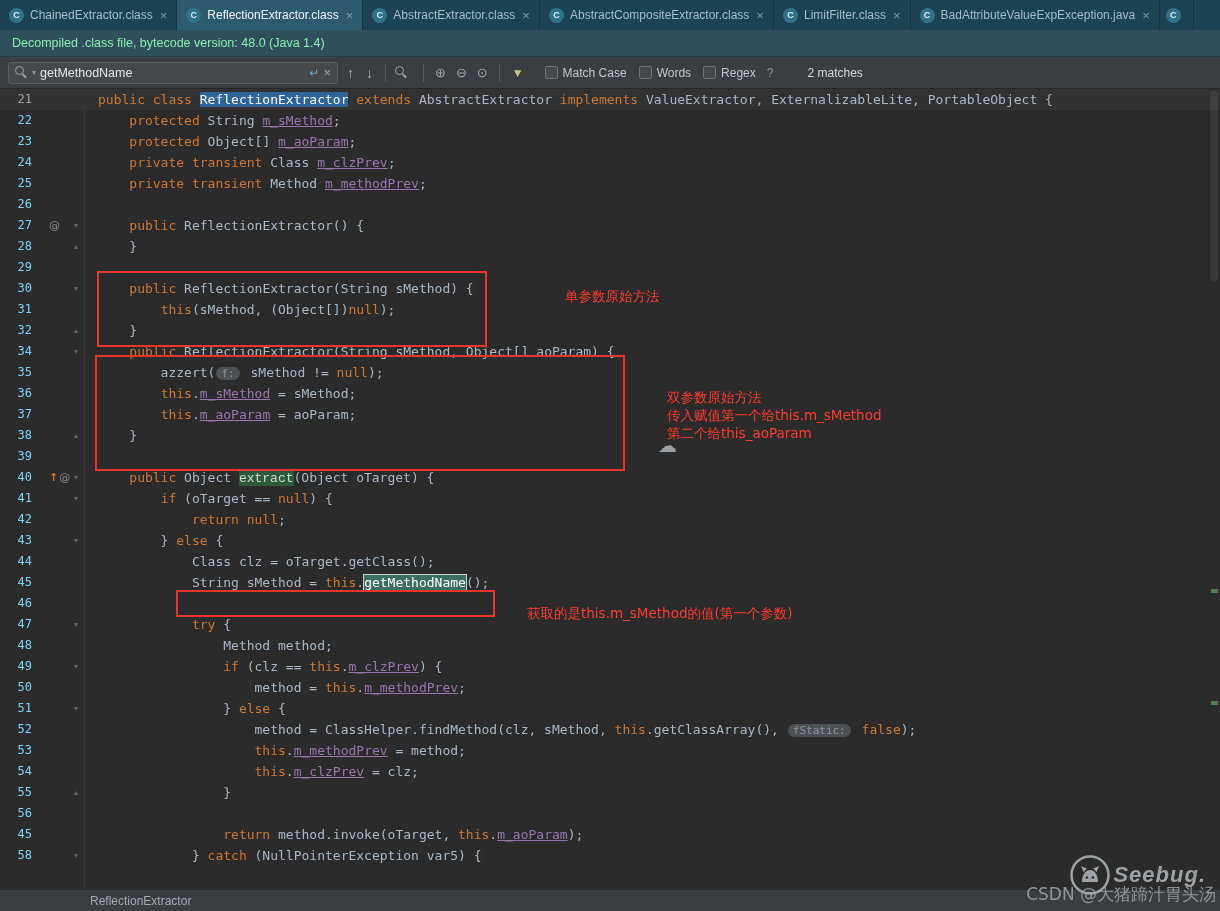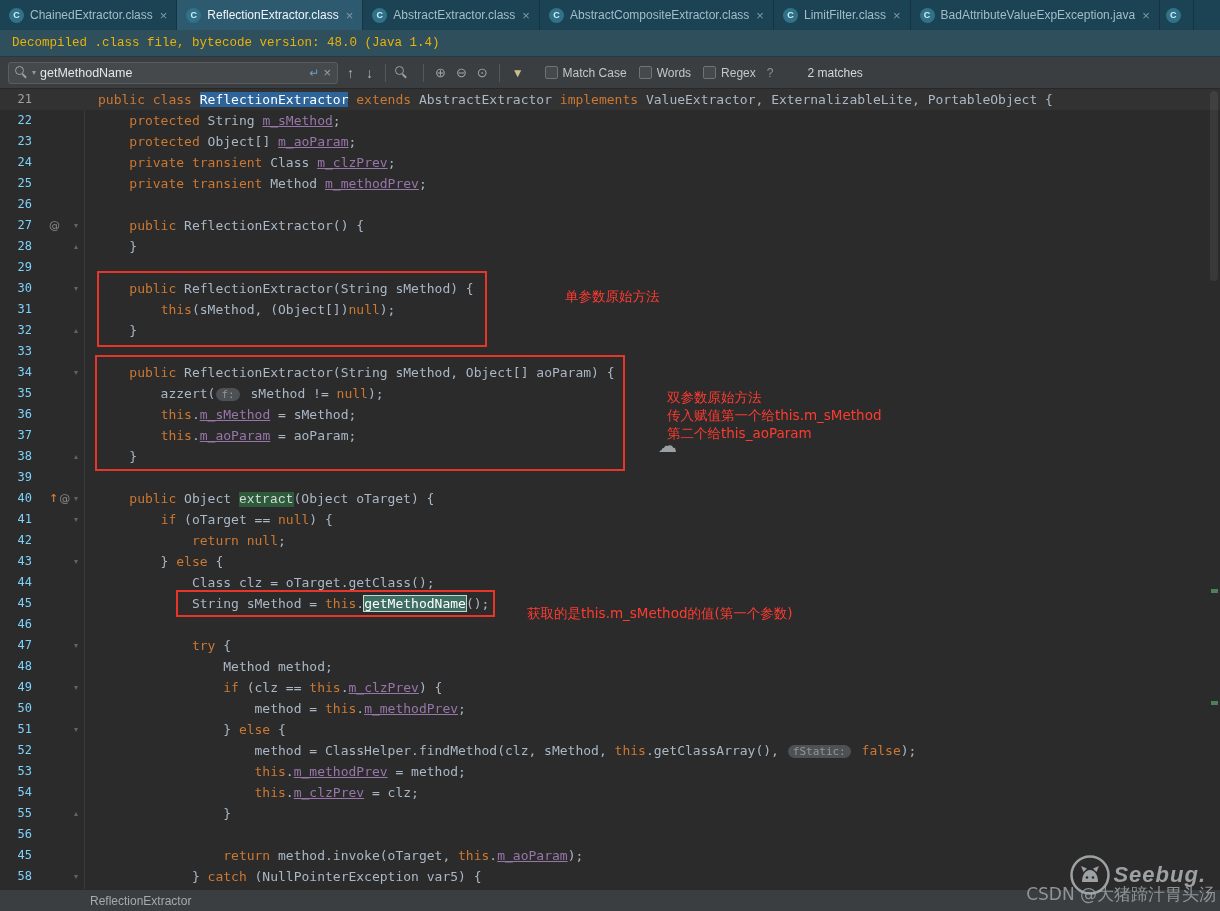--- a/index.html
+++ b/index.html
@@ -7,21 +7,21 @@
 
   
   .tab-bar{position:absolute;top:0;left:0;right:0;height:30px;background:#1c4354;display:flex;align-items:stretch;overflow:hidden;}
   .tab{display:flex;align-items:center;padding:0 9px;border-right:1px solid #153340;color:#a3bdca;font-size:12px;flex:none;}
   .tab.active{background:#2e5a70;color:#eef5f8;}
   .tab.partial{padding:0 6px;}
   .tab-icon{width:15px;height:15px;border-radius:50%;background:#2f7289;color:#d7ecf3;font-size:9px;font-weight:bold;display:flex;align-items:center;justify-content:center;margin-right:6px;flex:none;}
   .tab-close{margin-left:7px;color:#7f9aa7;font-size:13px;line-height:1;}
 
   
-  .banner{position:absolute;top:30px;left:0;right:0;height:27px;background:#2f4f5c;color:#eab308;font-size:12.5px;display:flex;align-items:center;padding-left:12px;box-sizing:border-box;border-bottom:1px solid #243b45;font-family:Liberation Mono, monospace;}
+  .banner{position:absolute;top:30px;left:0;right:0;height:27px;background:#2f4f5c;color:#86efac;font-size:12.5px;display:flex;align-items:center;padding-left:12px;box-sizing:border-box;border-bottom:1px solid #243b45;}
 
   
   .find-bar{position:absolute;top:57px;left:0;right:0;height:32px;background:#3b3e40;display:flex;align-items:center;padding:0 8px;box-sizing:border-box;border-bottom:1px solid #282828;gap:6px;}
   .search-field{width:330px;height:22px;background:#45494b;border:1px solid #5a5e60;border-radius:3px;display:flex;align-items:center;padding:0 6px;box-sizing:border-box;gap:4px;flex:none;}
   .mag{width:13px;height:13px;position:relative;flex:none;}
   .mag::before{content:"";position:absolute;width:7px;height:7px;border:1.5px solid #98a2a8;border-radius:50%;left:0;top:0;}
   .mag::after{content:"";position:absolute;width:5px;height:1.5px;background:#98a2a8;transform:rotate(45deg);left:7px;top:9px;}
   .chev{color:#8d979d;font-size:8px;flex:none;}
   .query{flex:1;color:#e3e7ea;font-size:12.5px;white-space:nowrap;overflow:hidden;}
   .nl-icon{color:#6d9ec6;font-size:12px;flex:none;}
@@ -174,21 +174,20 @@
         <div class="code-line"><span class="lnum">23</span><span class="gicons"></span><span class="fold"></span><span class="codetext"><span class="tk-p">    </span><span class="tk-k">protected </span><span class="tk-p">Object[] </span><span class="tk-f">m_aoParam</span><span class="tk-p">;</span></span></div>
         <div class="code-line"><span class="lnum">24</span><span class="gicons"></span><span class="fold"></span><span class="codetext"><span class="tk-p">    </span><span class="tk-k">private transient </span><span class="tk-p">Class </span><span class="tk-f">m_clzPrev</span><span class="tk-p">;</span></span></div>
         <div class="code-line"><span class="lnum">25</span><span class="gicons"></span><span class="fold"></span><span class="codetext"><span class="tk-p">    </span><span class="tk-k">private transient </span><span class="tk-p">Method </span><span class="tk-f">m_methodPrev</span><span class="tk-p">;</span></span></div>
         <div class="code-line"><span class="lnum">26</span><span class="gicons"></span><span class="fold"></span><span class="codetext"></span></div>
         <div class="code-line"><span class="lnum">27</span><span class="gicons"><span class="gi gi-at-icon">@</span></span><span class="fold">▾</span><span class="codetext"><span class="tk-p">    </span><span class="tk-k">public </span><span class="tk-p">ReflectionExtractor() {</span></span></div>
         <div class="code-line"><span class="lnum">28</span><span class="gicons"></span><span class="fold">▴</span><span class="codetext"><span class="tk-p">    }</span></span></div>
         <div class="code-line"><span class="lnum">29</span><span class="gicons"></span><span class="fold"></span><span class="codetext"></span></div>
         <div class="code-line"><span class="lnum">30</span><span class="gicons"></span><span class="fold">▾</span><span class="codetext"><span class="tk-p">    </span><span class="tk-k">public </span><span class="tk-p">ReflectionExtractor(String sMethod) {</span></span></div>
         <div class="code-line"><span class="lnum">31</span><span class="gicons"></span><span class="fold"></span><span class="codetext"><span class="tk-p">        </span><span class="tk-k">this</span><span class="tk-p">(sMethod, (Object[])</span><span class="tk-k">null</span><span class="tk-p">);</span></span></div>
         <div class="code-line"><span class="lnum">32</span><span class="gicons"></span><span class="fold">▴</span><span class="codetext"><span class="tk-p">    }</span></span></div>
-        <div class="code-line"><span class="lnum">33</span><span class="gicons"></span><span class="fold"></span><span class="codetext"></span></div>
         <div class="code-line"><span class="lnum">34</span><span class="gicons"></span><span class="fold">▾</span><span class="codetext"><span class="tk-p">    </span><span class="tk-k">public </span><span class="tk-p">ReflectionExtractor(String sMethod, Object[] aoParam) {</span></span></div>
         <div class="code-line"><span class="lnum">35</span><span class="gicons"></span><span class="fold"></span><span class="codetext"><span class="tk-p">        azzert(</span><span class="tk-hint">f:</span><span class="tk-p"> sMethod != </span><span class="tk-k">null</span><span class="tk-p">);</span></span></div>
         <div class="code-line"><span class="lnum">36</span><span class="gicons"></span><span class="fold"></span><span class="codetext"><span class="tk-p">        </span><span class="tk-k">this</span><span class="tk-p">.</span><span class="tk-f">m_sMethod</span><span class="tk-p"> = sMethod;</span></span></div>
         <div class="code-line"><span class="lnum">37</span><span class="gicons"></span><span class="fold"></span><span class="codetext"><span class="tk-p">        </span><span class="tk-k">this</span><span class="tk-p">.</span><span class="tk-f">m_aoParam</span><span class="tk-p"> = aoParam;</span></span></div>
         <div class="code-line"><span class="lnum">38</span><span class="gicons"></span><span class="fold">▴</span><span class="codetext"><span class="tk-p">    }</span></span></div>
         <div class="code-line"><span class="lnum">39</span><span class="gicons"></span><span class="fold"></span><span class="codetext"></span></div>
         <div class="code-line"><span class="lnum">40</span><span class="gicons"><span class="gi gi-override-icon">↑</span><span class="gi gi-at-icon">@</span></span><span class="fold">▾</span><span class="codetext"><span class="tk-p">    </span><span class="tk-k">public </span><span class="tk-p">Object </span><span class="tk-g">extract</span><span class="tk-p">(Object oTarget) {</span></span></div>
         <div class="code-line"><span class="lnum">41</span><span class="gicons"></span><span class="fold">▾</span><span class="codetext"><span class="tk-p">        </span><span class="tk-k">if </span><span class="tk-p">(oTarget == </span><span class="tk-k">null</span><span class="tk-p">) {</span></span></div>
         <div class="code-line"><span class="lnum">42</span><span class="gicons"></span><span class="fold"></span><span class="codetext"><span class="tk-p">            </span><span class="tk-k">return null</span><span class="tk-p">;</span></span></div>
         <div class="code-line"><span class="lnum">43</span><span class="gicons"></span><span class="fold">▾</span><span class="codetext"><span class="tk-p">        } </span><span class="tk-k">else </span><span class="tk-p">{</span></span></div>

